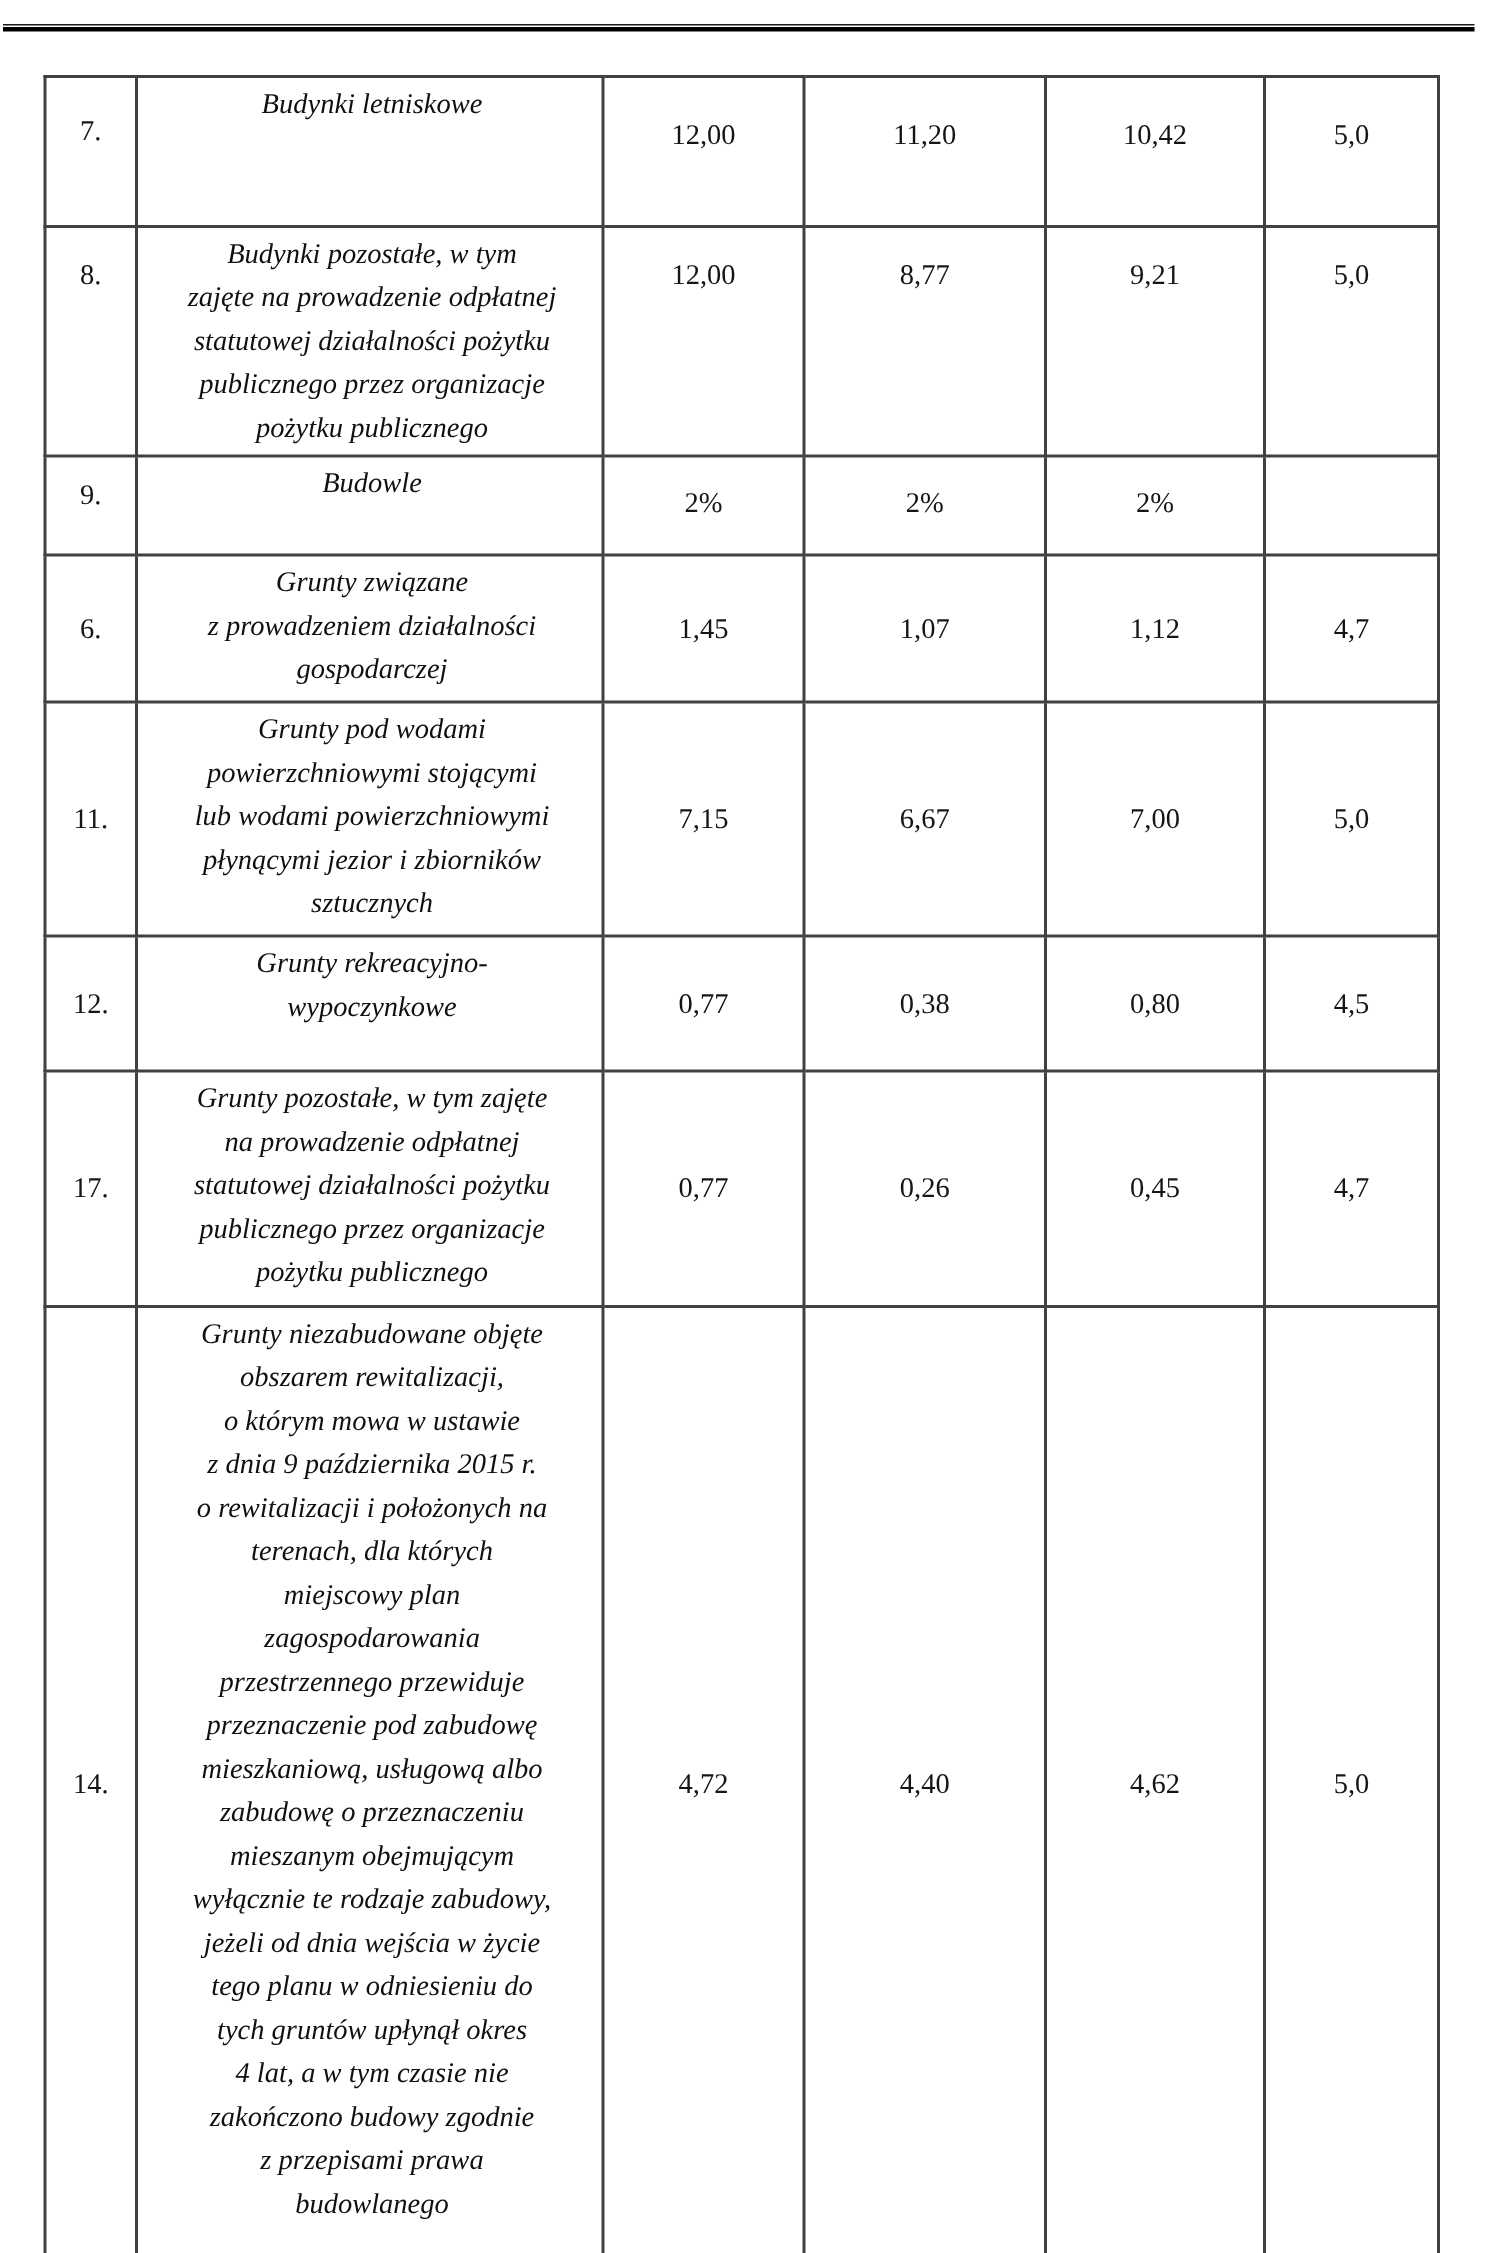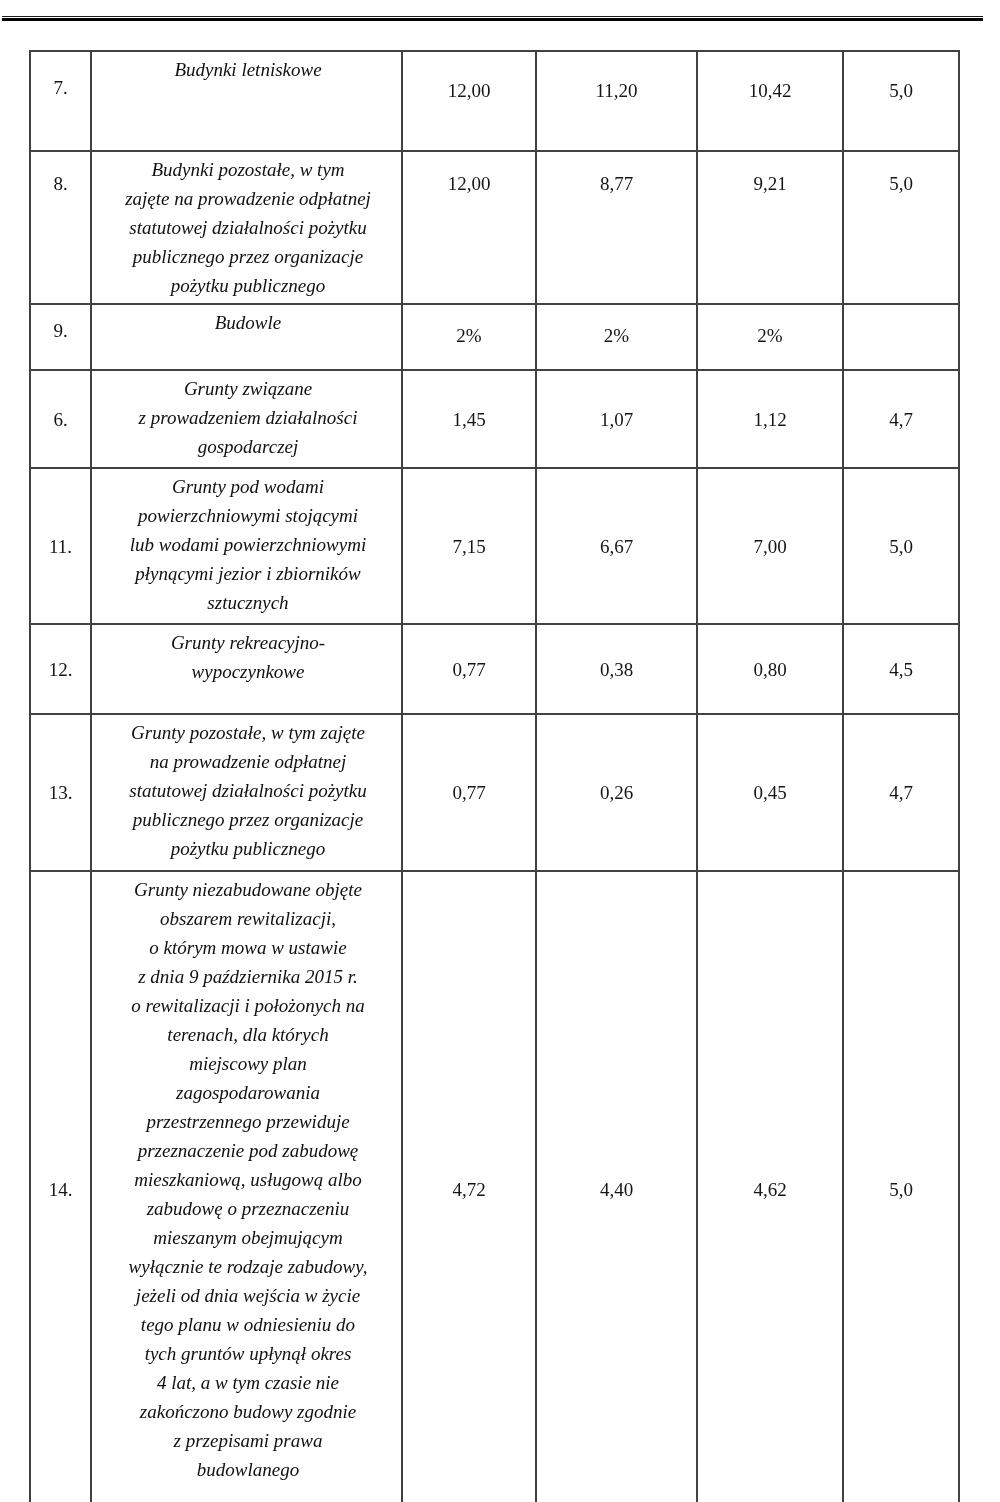--- a/index.html
+++ b/index.html
@@ -145,21 +145,21 @@
     <tr class="r12">
       <td class="num">12.</td>
       <td class="desc">Grunty rekreacyjno-
 wypoczynkowe</td>
       <td class="val">0,77</td>
       <td class="val">0,38</td>
       <td class="val">0,80</td>
       <td class="val">4,5</td>
     </tr>
     <tr class="r13">
-      <td class="num">13.</td>
+      <td class="num">17.</td>
       <td class="desc">Grunty pozostałe, w tym zajęte
 na prowadzenie odpłatnej
 statutowej działalności pożytku
 publicznego przez organizacje
 pożytku publicznego</td>
       <td class="val">0,77</td>
       <td class="val">0,26</td>
       <td class="val">0,45</td>
       <td class="val">4,7</td>
     </tr>

